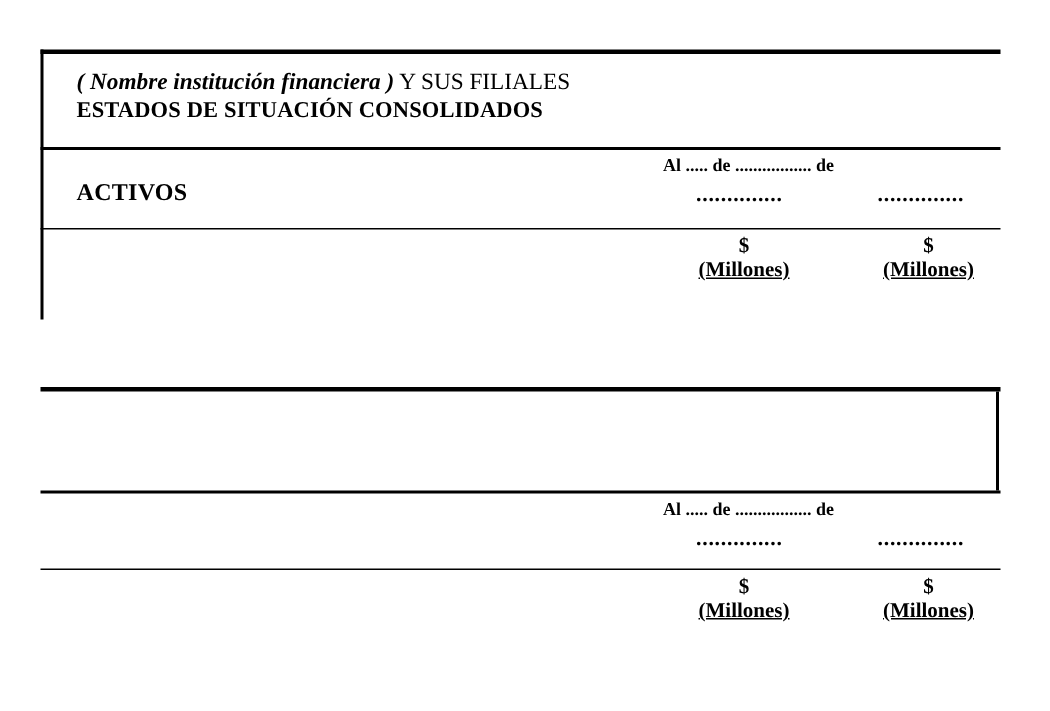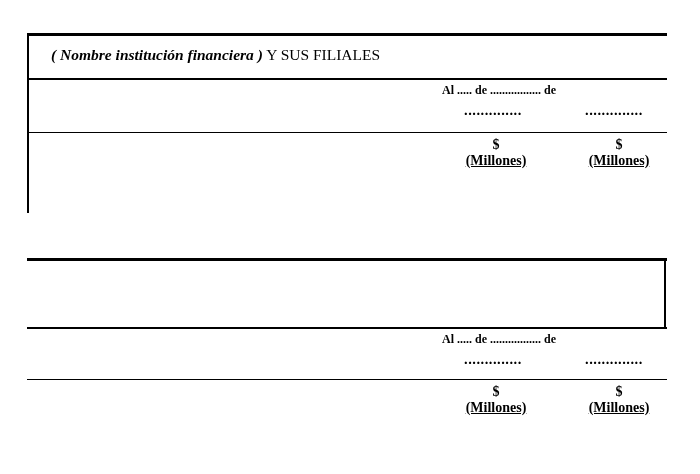--- a/index.html
+++ b/index.html
@@ -148,23 +148,54 @@
 
   <div class="block1">
     <div class="left-edge" style="height:180px;"></div>
 
     <div class="rule rule-thick"></div>
 
     <div class="titleblock">
       <div class="title-line1">
         <span class="inst">( Nombre institución financiera )</span><span class="rest"> Y SUS FILIALES</span>
       </div>
+      <div class="title-line2">ESTADOS DE SITUACIÓN CONSOLIDADOS</div>
     </div>
 
     <div style="height:14px;"></div>
+    <div class="rule rule-thin"></div>
+
+    <div class="headrow">
+      <div class="section-label">ACTIVOS</div>
+      <div class="datehead">Al ..... de ................. de</div>
+      <div class="dots-row dots-a">..............</div>
+      <div class="dots-row dots-b">..............</div>
+    </div>
+
+    <div class="rule rule-thin"></div>
+
+    <div class="unitrow">
+      <div class="unit unit-a">
+        <span class="currency">$</span>
+        <span class="millones">(Millones)</span>
+      </div>
+      <div class="unit unit-b">
+        <span class="currency">$</span>
+        <span class="millones">(Millones)</span>
+      </div>
+    </div>
+  </div>
+
+  <div class="block2">
+    <div class="rule rule-thick"></div>
+
+    <div class="gap-body">
+      <div class="left-edge-tall"></div>
+    </div>
+
     <div class="rule rule-thin"></div>
 
     <div class="headrow">
       <div class="datehead">Al ..... de ................. de</div>
       <div class="dots-row dots-a">..............</div>
       <div class="dots-row dots-b">..............</div>
     </div>
 
     <div class="rule rule-thin"></div>
 
@@ -173,42 +204,13 @@
         <span class="currency">$</span>
         <span class="millones">(Millones)</span>
       </div>
       <div class="unit unit-b">
         <span class="currency">$</span>
         <span class="millones">(Millones)</span>
       </div>
     </div>
   </div>
 
-  <div class="block2">
-    <div class="rule rule-thick"></div>
-
-    <div class="gap-body">
-      <div class="left-edge-tall"></div>
-    </div>
-
-    <div class="rule rule-thin"></div>
-
-    <div class="headrow">
-      <div class="datehead">Al ..... de ................. de</div>
-      <div class="dots-row dots-a">..............</div>
-      <div class="dots-row dots-b">..............</div>
-    </div>
-
-    <div class="rule rule-thin"></div>
-
-    <div class="unitrow">
-      <div class="unit unit-a">
-        <span class="currency">$</span>
-        <span class="millones">(Millones)</span>
-      </div>
-      <div class="unit unit-b">
-        <span class="currency">$</span>
-        <span class="millones">(Millones)</span>
-      </div>
-    </div>
-  </div>
-
 </div>
 
 </body></html>

